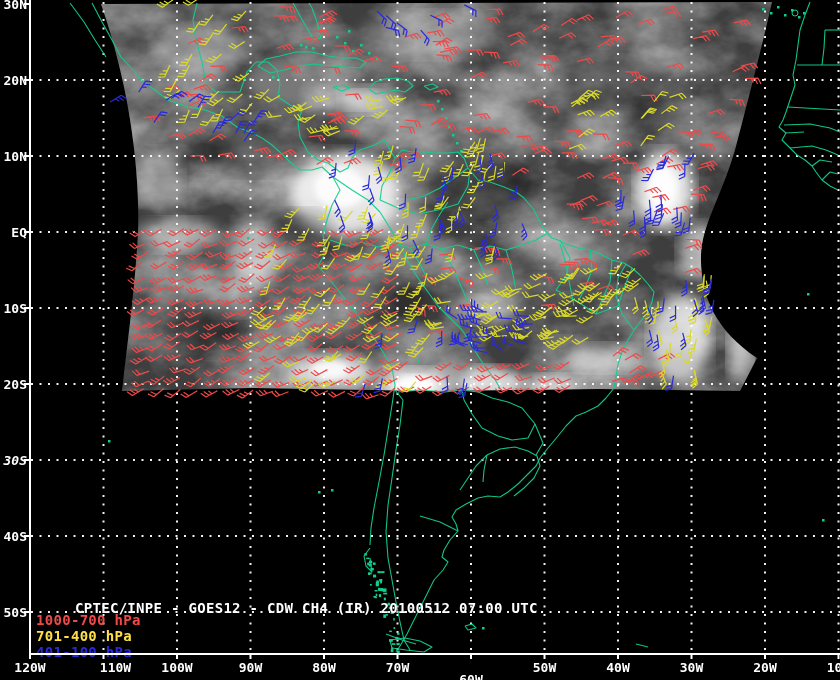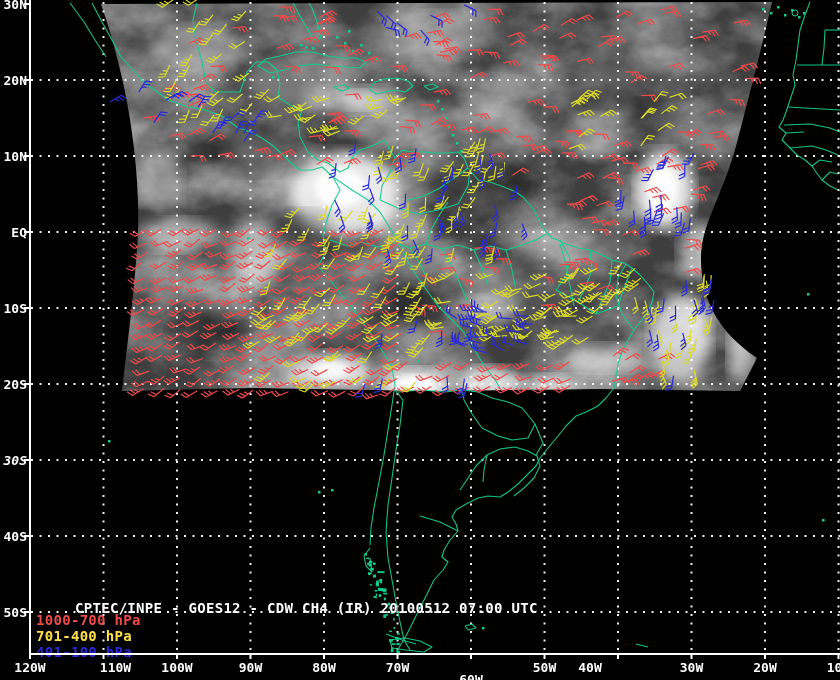--- a/index.html
+++ b/index.html
@@ -1141,18 +1141,18 @@
     </div>
   <div id="lonLabels">
       <div class="lbl lonlbl" style="left: 8px; top: 661px;">120W</div>
       <div class="lbl lonlbl" style="left: 81.5px; top: 661px; margin-left: 12px;">110W</div>
       <div class="lbl lonlbl" style="left: 155px; top: 661px;">100W</div>
       <div class="lbl lonlbl" style="left: 228.5px; top: 661px;">90W</div>
       <div class="lbl lonlbl" style="left: 302px; top: 661px;">80W</div>
       <div class="lbl lonlbl" style="left: 375.5px; top: 661px;">70W</div>
       <div class="lbl lonlbl" style="left: 449px; top: 661px; margin-top: 12px;">60W</div>
       <div class="lbl lonlbl" style="left: 522.5px; top: 661px;">50W</div>
-      <div class="lbl lonlbl" style="left: 568px; top: 661px;">40W</div>
+      <div class="lbl lonlbl" style="left: 596px; top: 661px;">40W</div>
       <div class="lbl lonlbl" style="left: 669.5px; top: 661px;">30W</div>
       <div class="lbl lonlbl" style="left: 743px; top: 661px;">20W</div>
       <div class="lbl lonlbl" style="left: 816.5px; top: 661px;">10W</div>
     </div>
 </div>
 
 </body></html>

